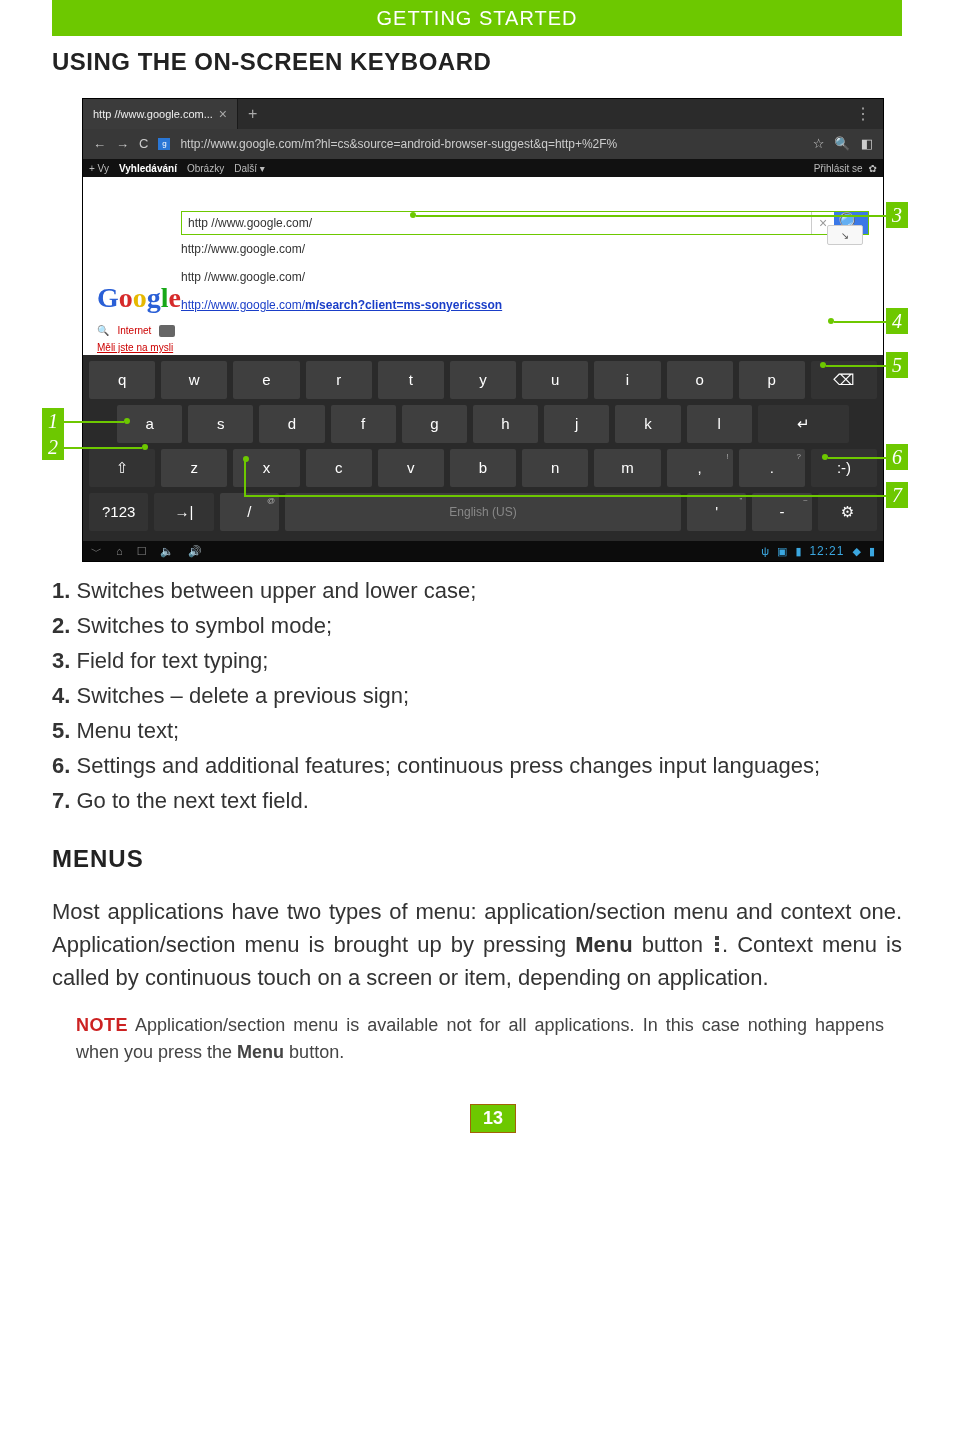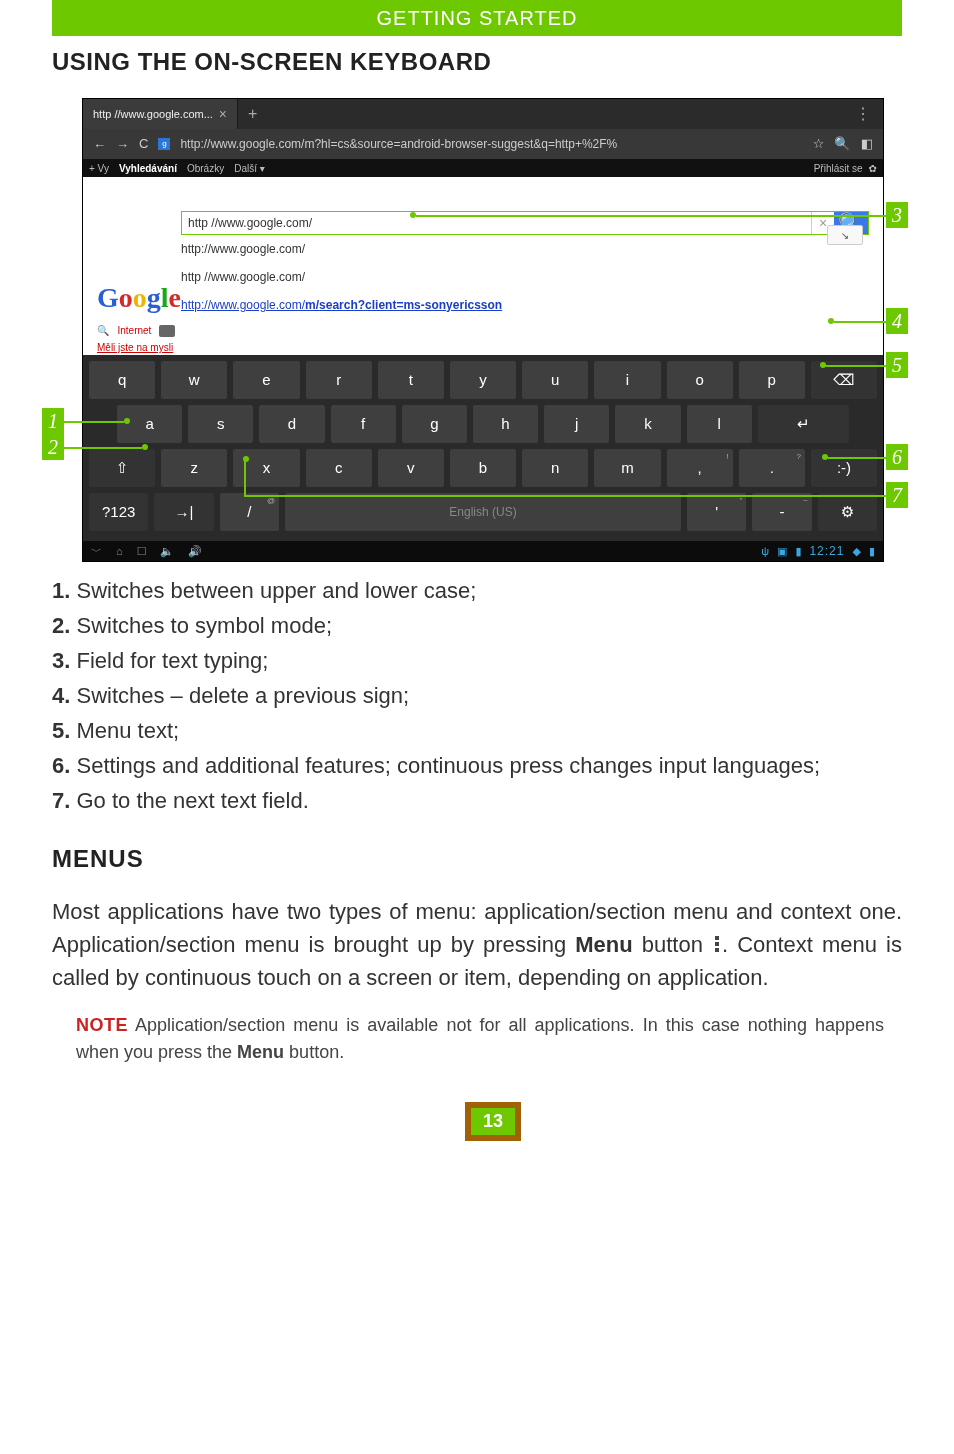--- a/index.html
+++ b/index.html
@@ -175,21 +175,21 @@
     font-size: 18px; color: #444;
     text-align: justify; padding: 0 18px 0 24px;
   }
   .note .label { color: #c22; font-weight: bold; letter-spacing: 0.5px; }
   .note b { font-weight: bold; }
 
   .pagenum-wrap { text-align:center; margin-top: 36px; }
   .pagenum {
     display:inline-block; background:#6dc800; color:#fff;
     font-weight:bold; font-size:18px; padding: 0 12px;
-    border: 6px solid #a16207;
+    border: 1px solid #a16207;
     margin-left: 32px;
   }
 </style>
 </head>
 <body>
 
 <div class="page">
   <div class="banner">GETTING STARTED</div>
 
   <div class="h1">USING THE ON-SCREEN KEYBOARD</div>

